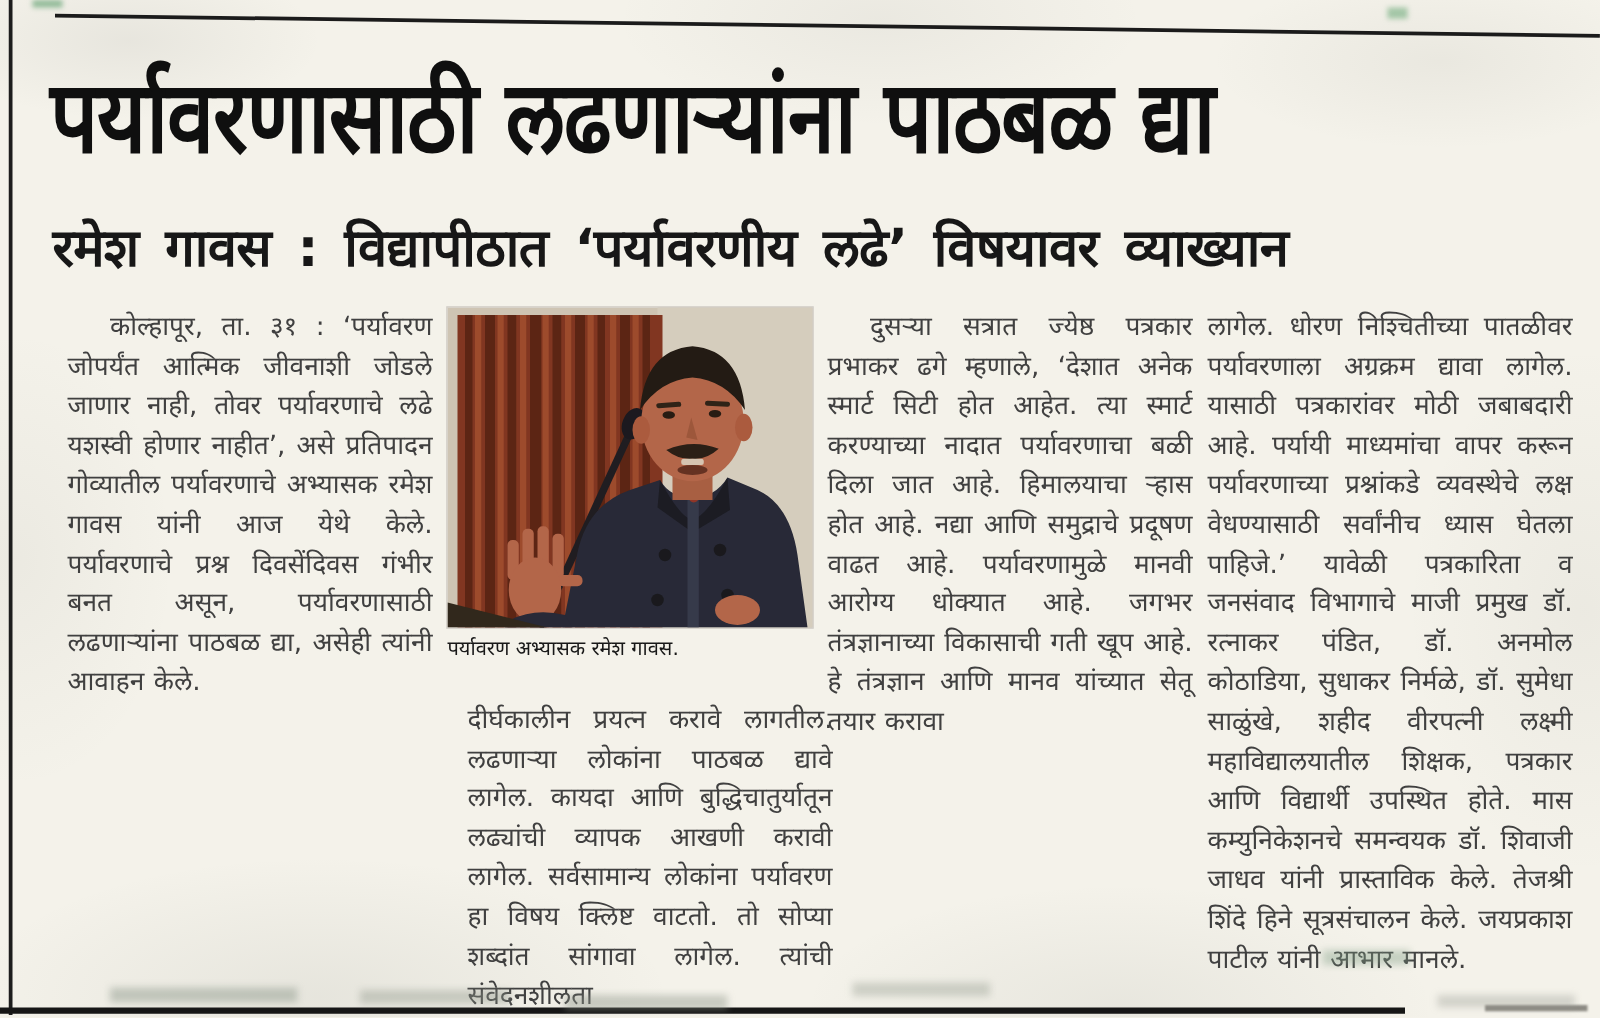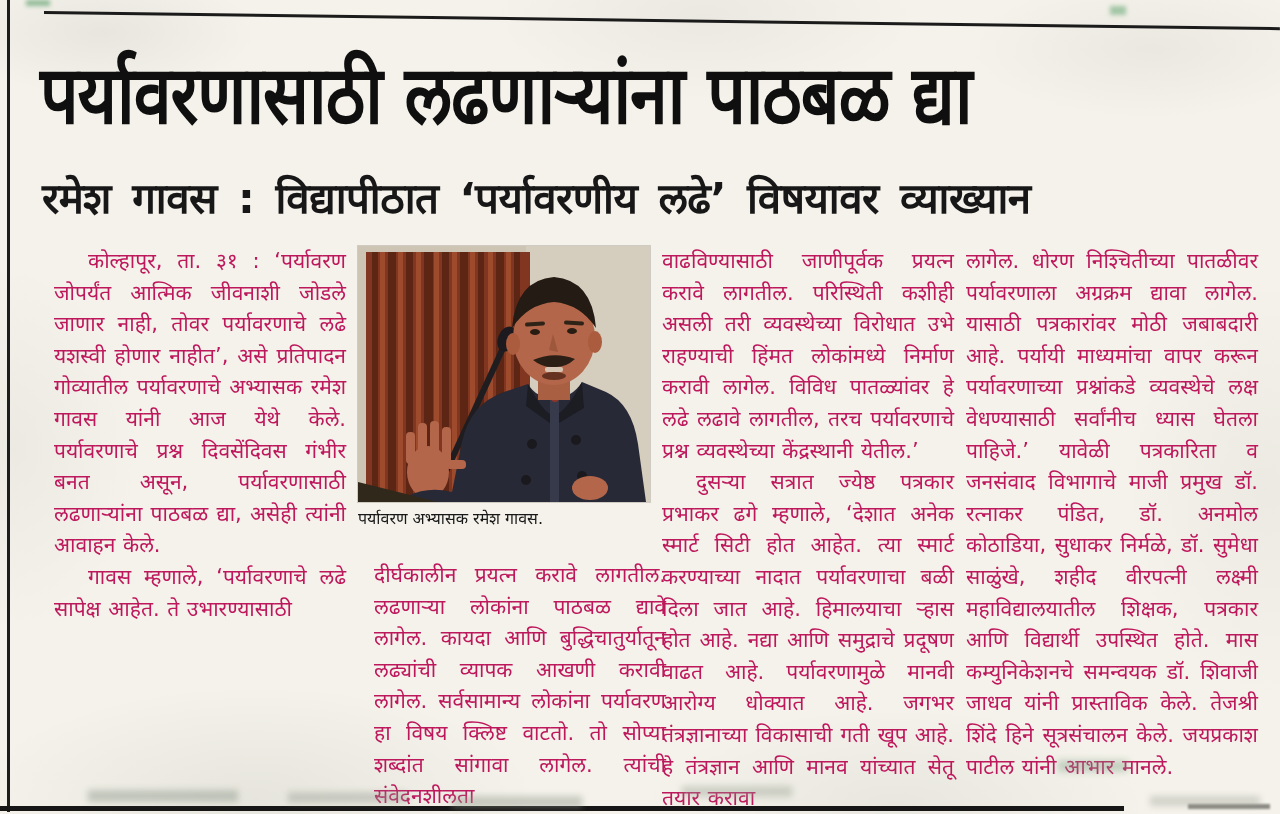--- a/index.html
+++ b/index.html
@@ -46,21 +46,21 @@
     font-size:42px;font-weight:bold;color:#171717;line-height:1.2;
     white-space:nowrap;word-spacing:7px;letter-spacing:-0.5px;
   }
   .col{position:absolute;top:246px;width:292px;}
   .col1{left:54px;}
   .col2{left:358px;top:560px;margin-left:16px;}
   .col3{left:662px;}
   .col4{left:966px;}
   .para{
     margin:0;text-align:justify;
-    font-size:21px;line-height:31.6px;color:#be185d;
+    font-size:21px;line-height:31.6px;color:#404040;
     word-spacing:1px;
   }
   .indent{text-indent:34px;}
   .photo{
     position:absolute;left:358px;top:246px;width:292px;height:256px;margin:0;
     outline:1px solid rgba(40,30,20,0.18);
   }
   .photo svg{display:block;width:100%;height:100%;}
   .caption{
     position:absolute;left:358px;top:506px;width:292px;
@@ -83,21 +83,20 @@
 <div class="texture"></div>
 
 <div class="rule-left"></div>
 <div class="rule-top"></div>
 
 <h1 class="headline">पर्यावरणासाठी लढणाऱ्यांना पाठबळ द्या</h1>
 <h2 class="subheadline">रमेश गावस : विद्यापीठात ‘पर्यावरणीय लढे’ विषयावर व्याख्यान</h2>
 
 <div class="col col1">
   <p class="para indent">कोल्हापूर, ता. ३१ : ‘पर्यावरण जोपर्यंत आत्मिक जीवनाशी जोडले जाणार नाही, तोवर पर्यावरणाचे लढे यशस्वी होणार नाहीत’, असे प्रतिपादन गोव्यातील पर्यावरणाचे अभ्यासक रमेश गावस यांनी आज येथे केले. पर्यावरणाचे प्रश्न दिवसेंदिवस गंभीर बनत असून, पर्यावरणासाठी लढणाऱ्यांना पाठबळ द्या, असेही त्यांनी आवाहन केले.</p>
-  <p class="para indent">गावस म्हणाले, ‘पर्यावरणाचे लढे सापेक्ष आहेत. ते उभारण्यासाठी</p>
 </div>
 
 <figure class="photo">
   <svg viewBox="0 0 292 256" xmlns="http://www.w3.org/2000/svg">
     <rect width="292" height="256" fill="#cfc8ba"></rect>
     <rect x="168" width="124" height="256" fill="#d7d1c4"></rect>
 
     <rect x="8" y="6" width="164" height="250" fill="#7c2f1c"></rect>
     <g fill="#541d0f">
       <rect x="14" y="6" width="6" height="250"></rect>
@@ -166,21 +165,20 @@
     <rect width="292" height="256" fill="#c09a6a" opacity="0.07"></rect>
   </svg>
 </figure>
 <figcaption class="caption">पर्यावरण अभ्यासक रमेश गावस.</figcaption>
 
 <div class="col col2">
   <p class="para">दीर्घकालीन प्रयत्न करावे लागतील. लढणाऱ्या लोकांना पाठबळ द्यावे लागेल. कायदा आणि बुद्धिचातुर्यातून लढ्यांची व्यापक आखणी करावी लागेल. सर्वसामान्य लोकांना पर्यावरण हा विषय क्लिष्ट वाटतो. तो सोप्या शब्दांत सांगावा लागेल. त्यांची संवेदनशीलता</p>
 </div>
 
 <div class="col col3">
-  <p class="para">वाढविण्यासाठी जाणीपूर्वक प्रयत्न करावे लागतील. परिस्थिती कशीही असली तरी व्यवस्थेच्या विरोधात उभे राहण्याची हिंमत लोकांमध्ये निर्माण करावी लागेल. विविध पातळ्यांवर हे लढे लढावे लागतील, तरच पर्यावरणाचे प्रश्न व्यवस्थेच्या केंद्रस्थानी येतील.’</p>
   <p class="para indent">दुसऱ्या सत्रात ज्येष्ठ पत्रकार प्रभाकर ढगे म्हणाले, ‘देशात अनेक स्मार्ट सिटी होत आहेत. त्या स्मार्ट करण्याच्या नादात पर्यावरणाचा बळी दिला जात आहे. हिमालयाचा ऱ्हास होत आहे. नद्या आणि समुद्राचे प्रदूषण वाढत आहे. पर्यावरणामुळे मानवी आरोग्य धोक्यात आहे. जगभर तंत्रज्ञानाच्या विकासाची गती खूप आहे. हे तंत्रज्ञान आणि मानव यांच्यात सेतू तयार करावा</p>
 </div>
 
 <div class="col col4">
   <p class="para">लागेल. धोरण निश्चितीच्या पातळीवर पर्यावरणाला अग्रक्रम द्यावा लागेल. यासाठी पत्रकारांवर मोठी जबाबदारी आहे. पर्यायी माध्यमांचा वापर करून पर्यावरणाच्या प्रश्नांकडे व्यवस्थेचे लक्ष वेधण्यासाठी सर्वांनीच ध्यास घेतला पाहिजे.’ यावेळी पत्रकारिता व जनसंवाद विभागाचे माजी प्रमुख डॉ. रत्नाकर पंडित, डॉ. अनमोल कोठाडिया, सुधाकर निर्मळे, डॉ. सुमेधा साळुंखे, शहीद वीरपत्नी लक्ष्मी महाविद्यालयातील शिक्षक, पत्रकार आणि विद्यार्थी उपस्थित होते. मास कम्युनिकेशनचे समन्वयक डॉ. शिवाजी जाधव यांनी प्रास्ताविक केले. तेजश्री शिंदे हिने सूत्रसंचालन केले. जयप्रकाश पाटील यांनी आभार मानले.</p>
 </div>
 
 <div class="rule-bottom"></div>
 <div class="rule-bottom-frag"></div>
 

